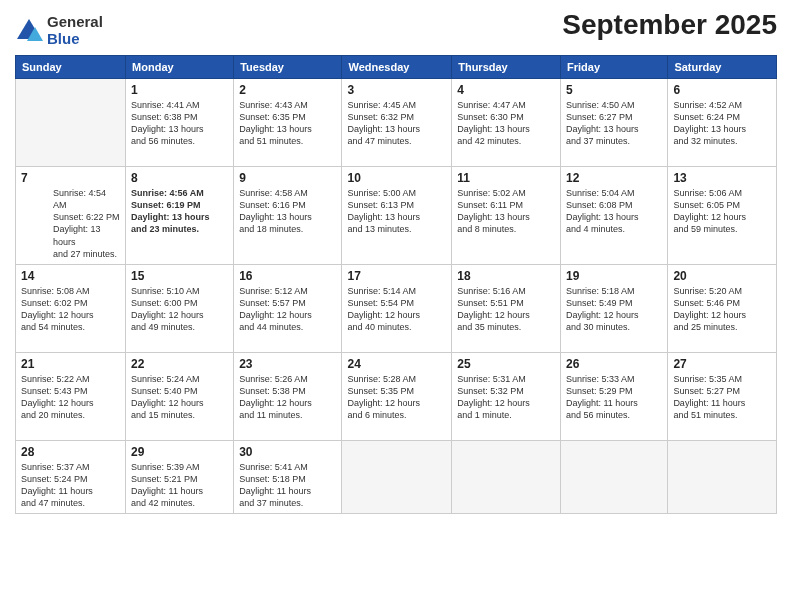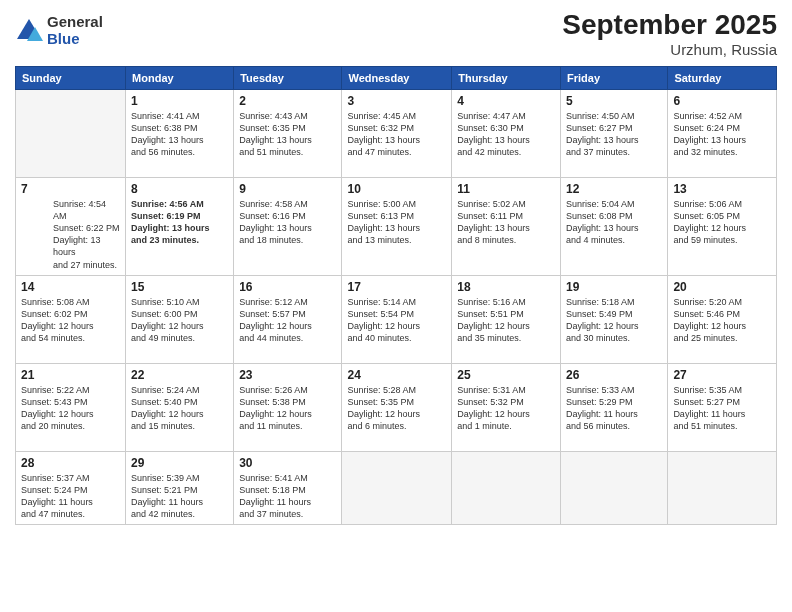--- a/index.html
+++ b/index.html
@@ -116,21 +116,20 @@
         <polygon points="14,2 26,22 2,22" fill="#2255aa"></polygon>
         <polygon points="20,10 28,24 12,24" fill="#44aadd"></polygon>
       </svg>
       <div class="logo-text">
         <span class="logo-general">General</span>
         <span class="logo-blue">Blue</span>
       </div>
     </div>
     <div class="title-block">
       <h1>September 2025</h1>
-      <h2>Urzhum, Russia</h2>
     </div>
   </div>
 
   <table class="calendar">
     <thead>
       <tr>
       <th>Sunday</th>
           <th>Monday</th>
           <th>Tuesday</th>
           <th>Wednesday</th>

